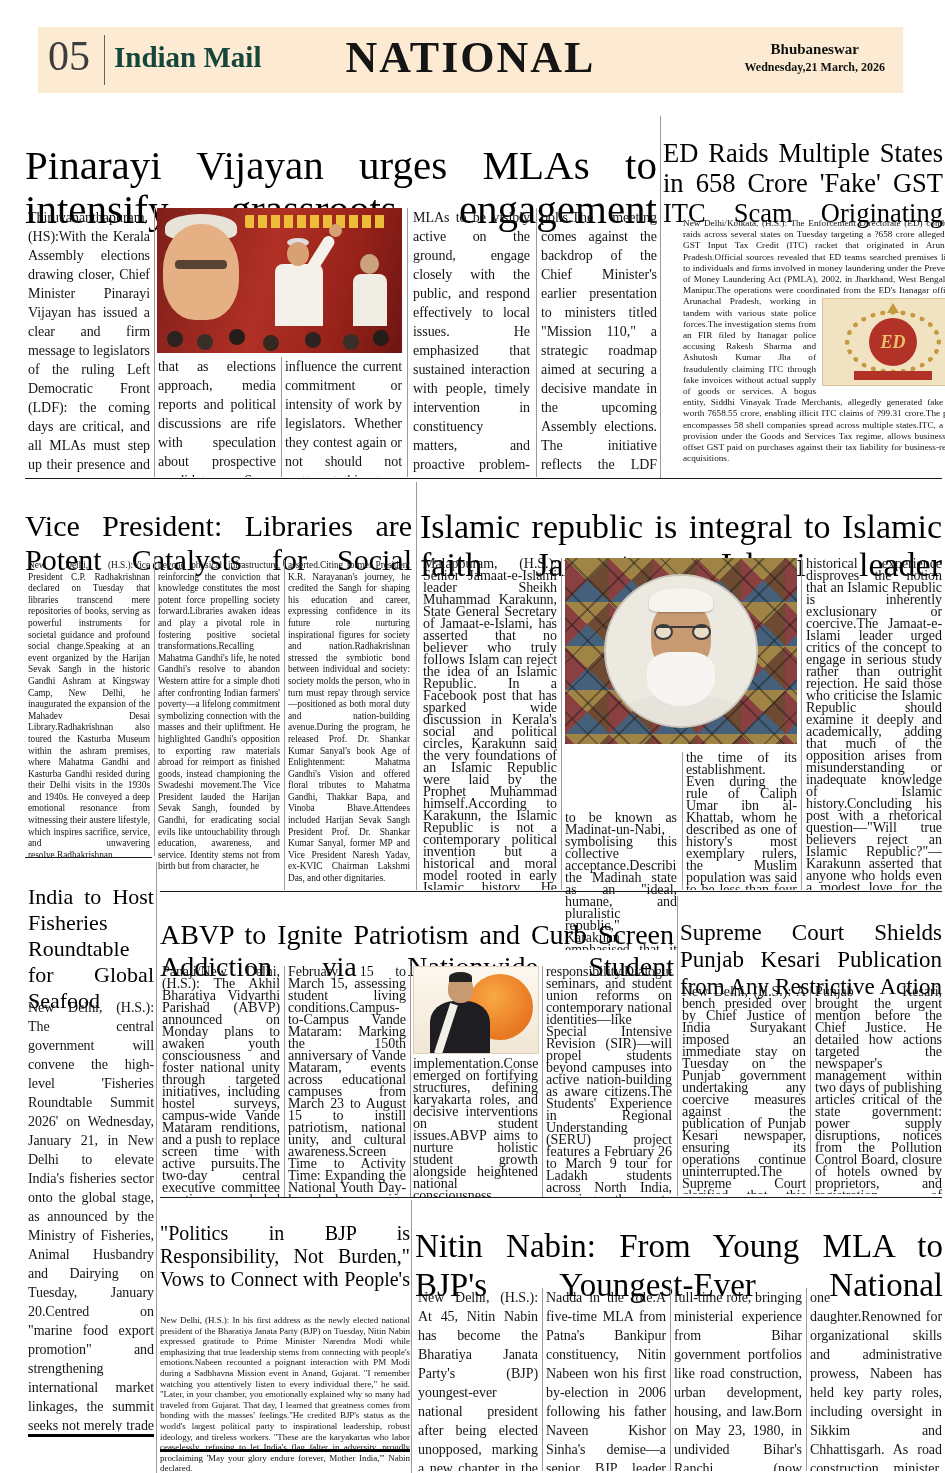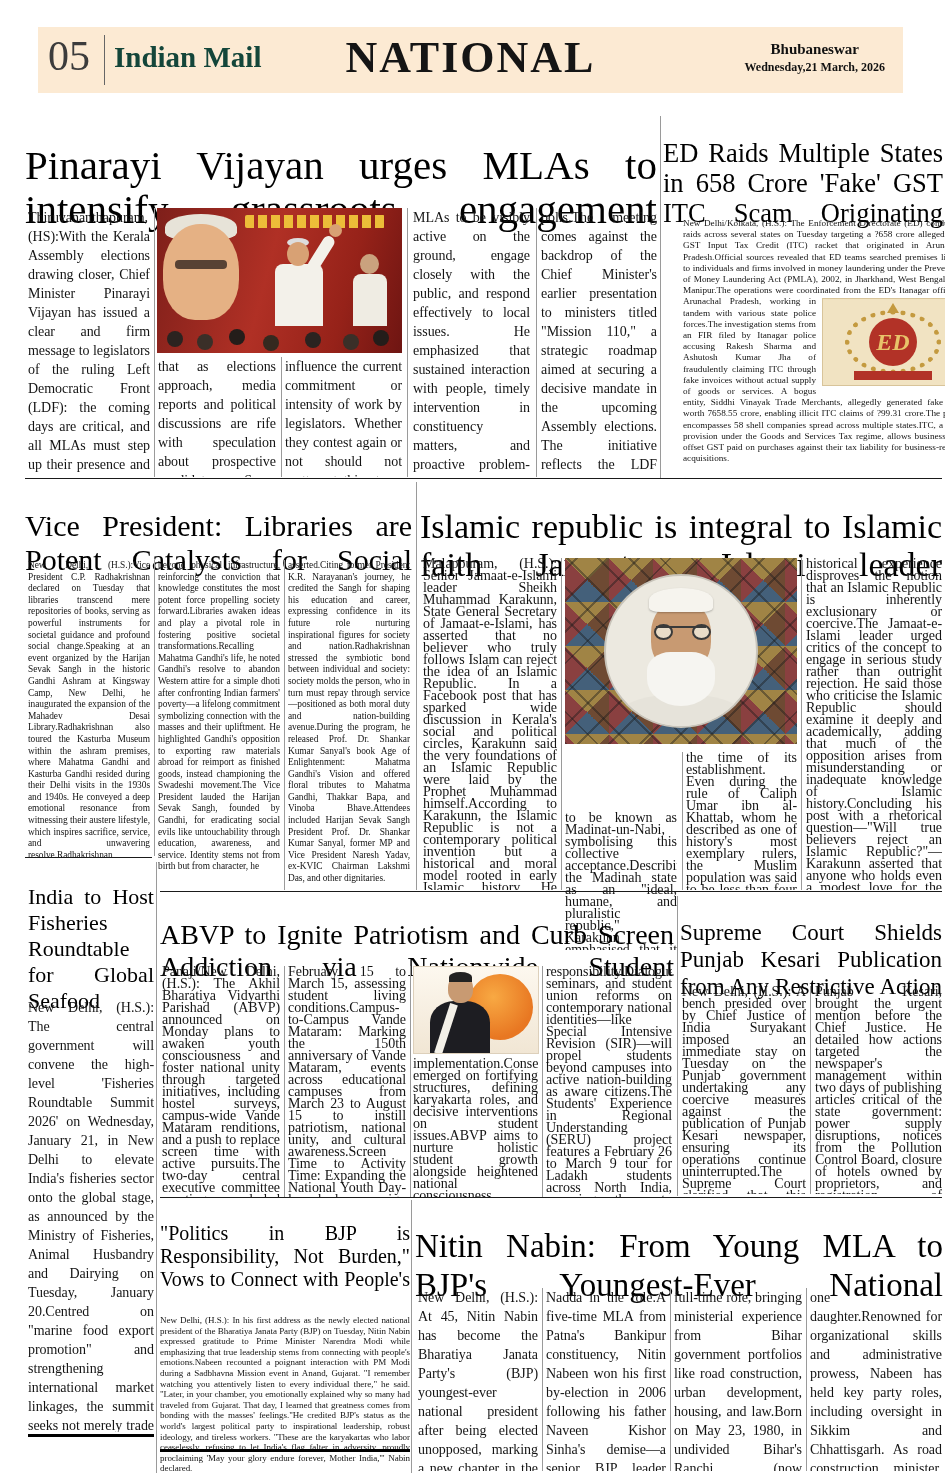--- a/index.html
+++ b/index.html
@@ -60,21 +60,21 @@
                 176px 3px 0 #3a2f28,206px -1px 0 #241d1a;}
   
   #ed-body{position:absolute;left:663px;top:218px;width:281px;height:260px;text-align:justify;overflow:hidden;
            font-size:9.2px;line-height:11.2px;color:#141414;margin-left:20px;}
   #ed-logo{float:right;width:142px;height:88px;margin:2px 0 3px 6px;position:relative;background:#f1e3c2;
            border:1px solid #d8c49a;box-sizing:border-box;}
   .ed-wreath{position:absolute;left:50%;top:50%;transform:translate(-50%,-50%);width:96px;height:64px;
            border-radius:50%;border:5px dotted #c49a3f;box-sizing:border-box;}
   .ed-seal{position:absolute;left:50%;top:50%;transform:translate(-50%,-50%);width:48px;height:48px;border-radius:50%;
            background:#b23227;color:#e8c36a;display:flex;align-items:center;justify-content:center;
-           font-style:italic;font-size:24px;font-weight:bold;}
+           font-style:italic;font-size:18px;font-weight:bold;}
   .ed-ribbon{position:absolute;left:50%;bottom:5px;transform:translateX(-50%);width:78px;height:9px;background:#b23227;}
   .ed-emblem{position:absolute;left:50%;top:4px;transform:translateX(-50%);width:0;height:0;
            border-left:6px solid transparent;border-right:6px solid transparent;border-bottom:10px solid #c49a3f;}
   
   #vp-c1{left:28px;top:560px;width:122px;height:300px;}
   #vp-c2{left:158px;top:560px;width:122px;height:330px;}
   #vp-c3{left:288px;top:560px;width:122px;height:330px;}
   
   #isl-c1{left:423px;top:558px;width:134px;height:332px;}
   #isl-c2{left:565px;top:797px;width:112px;height:138px;margin-top:15px;}

